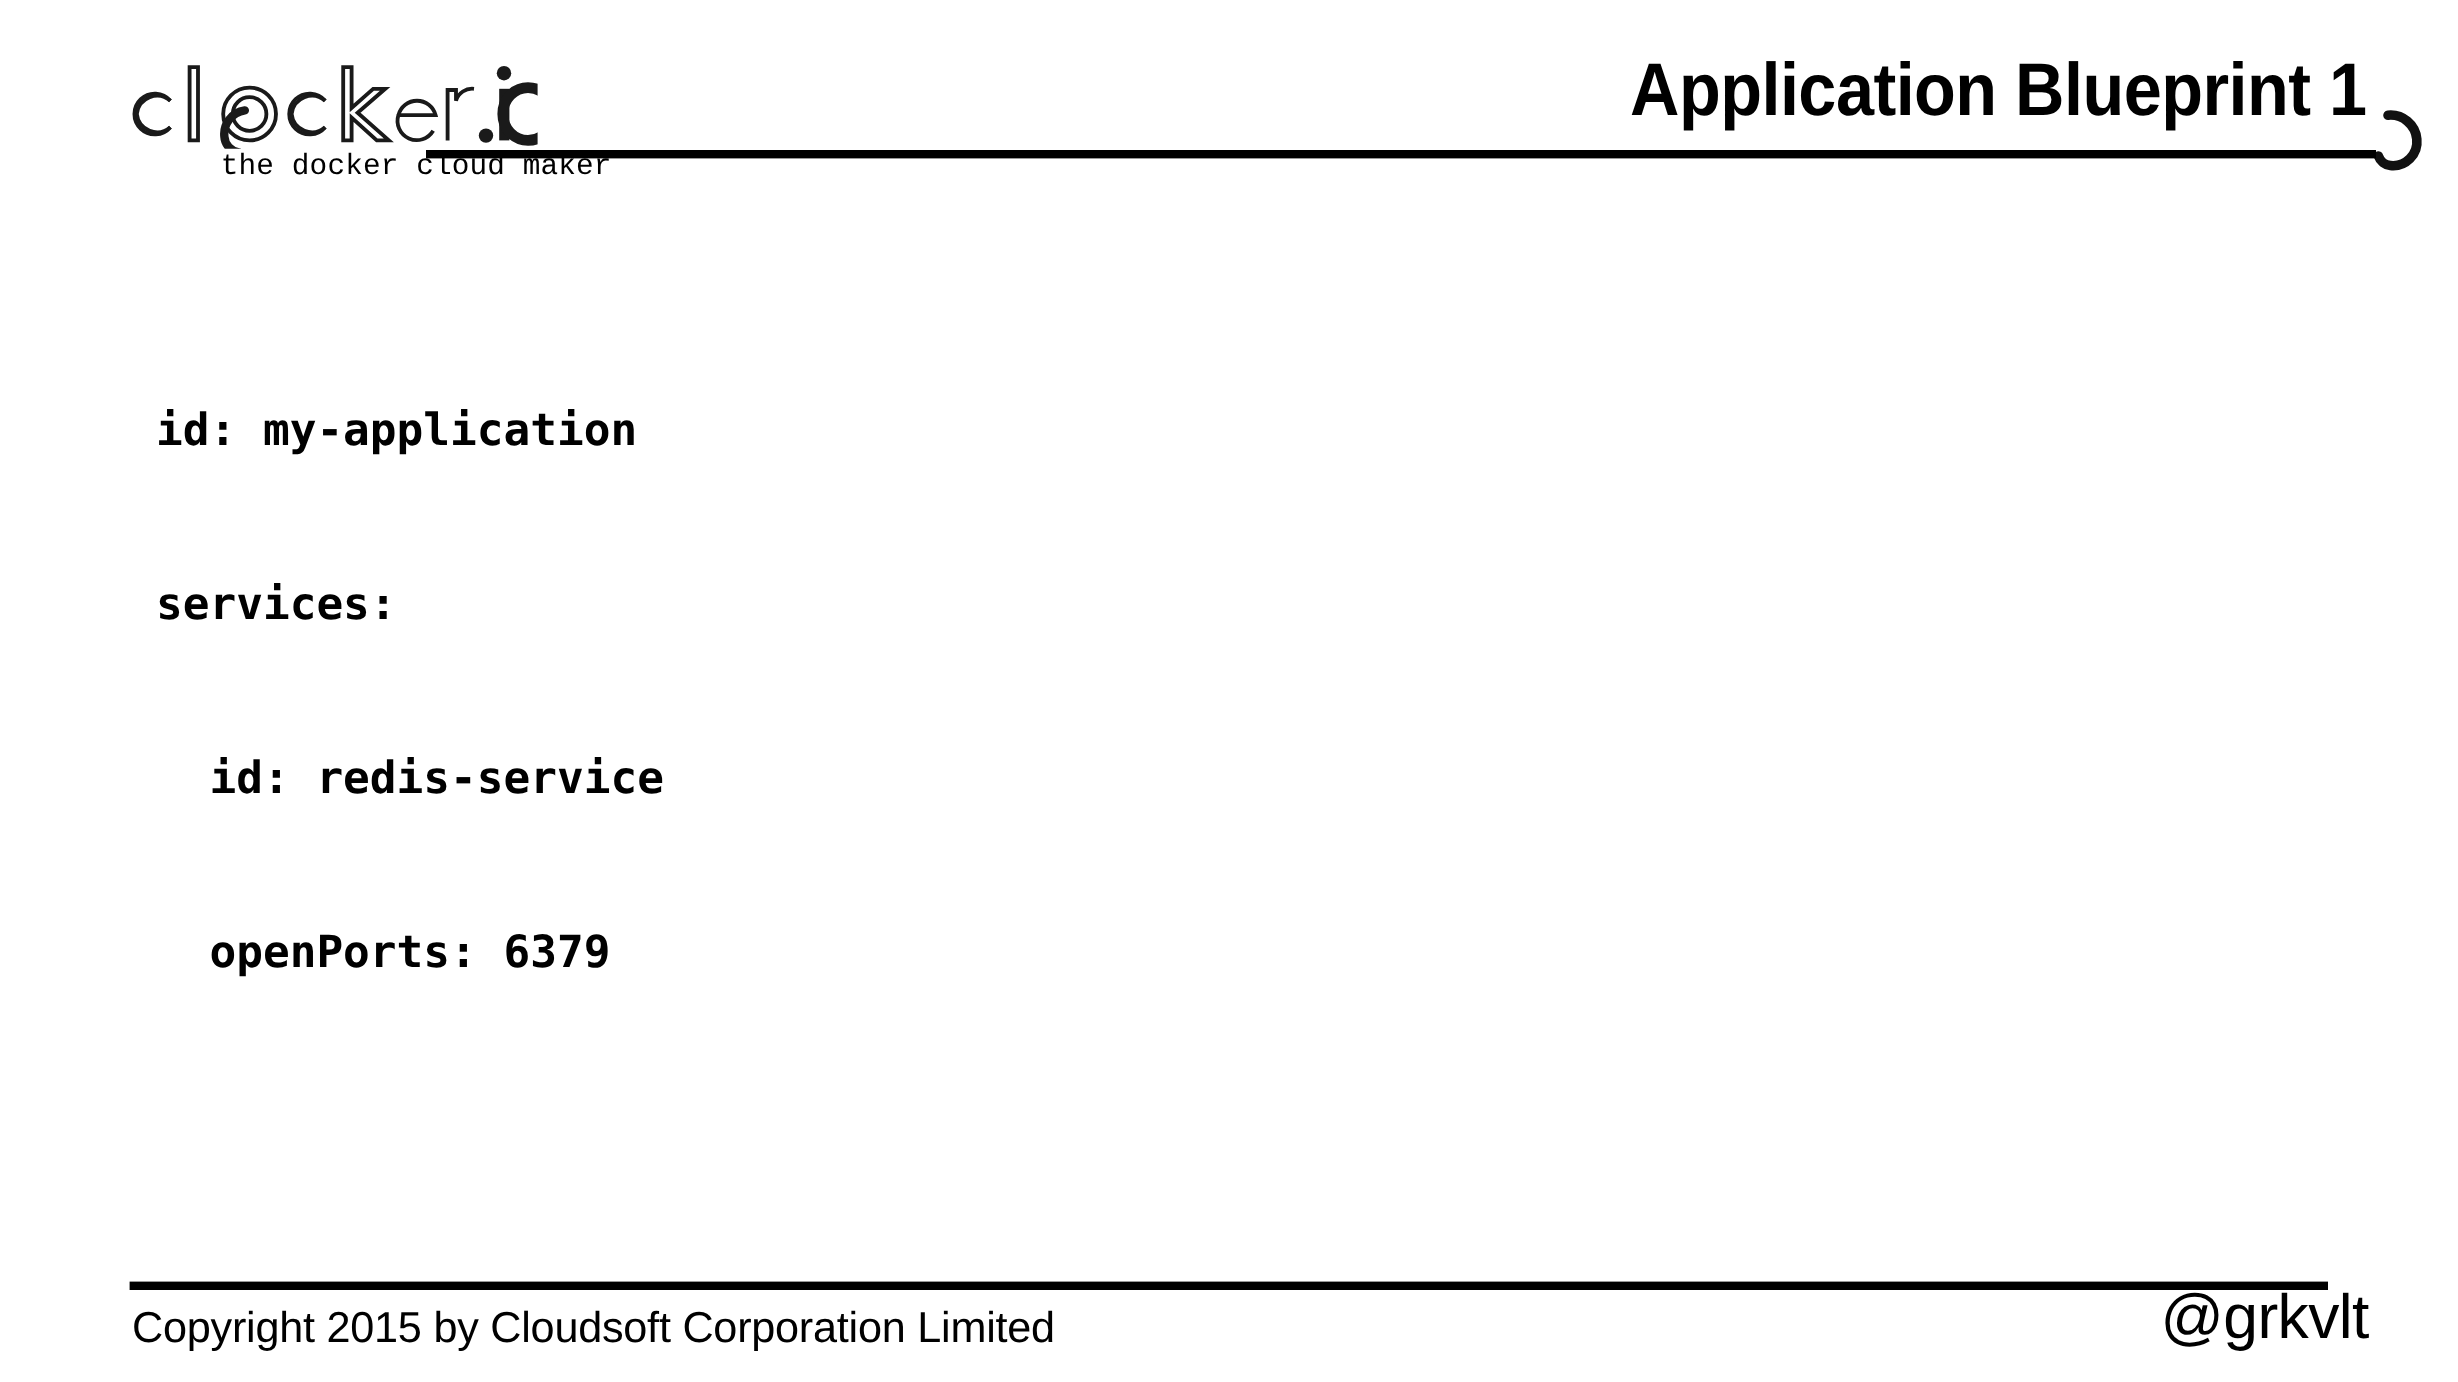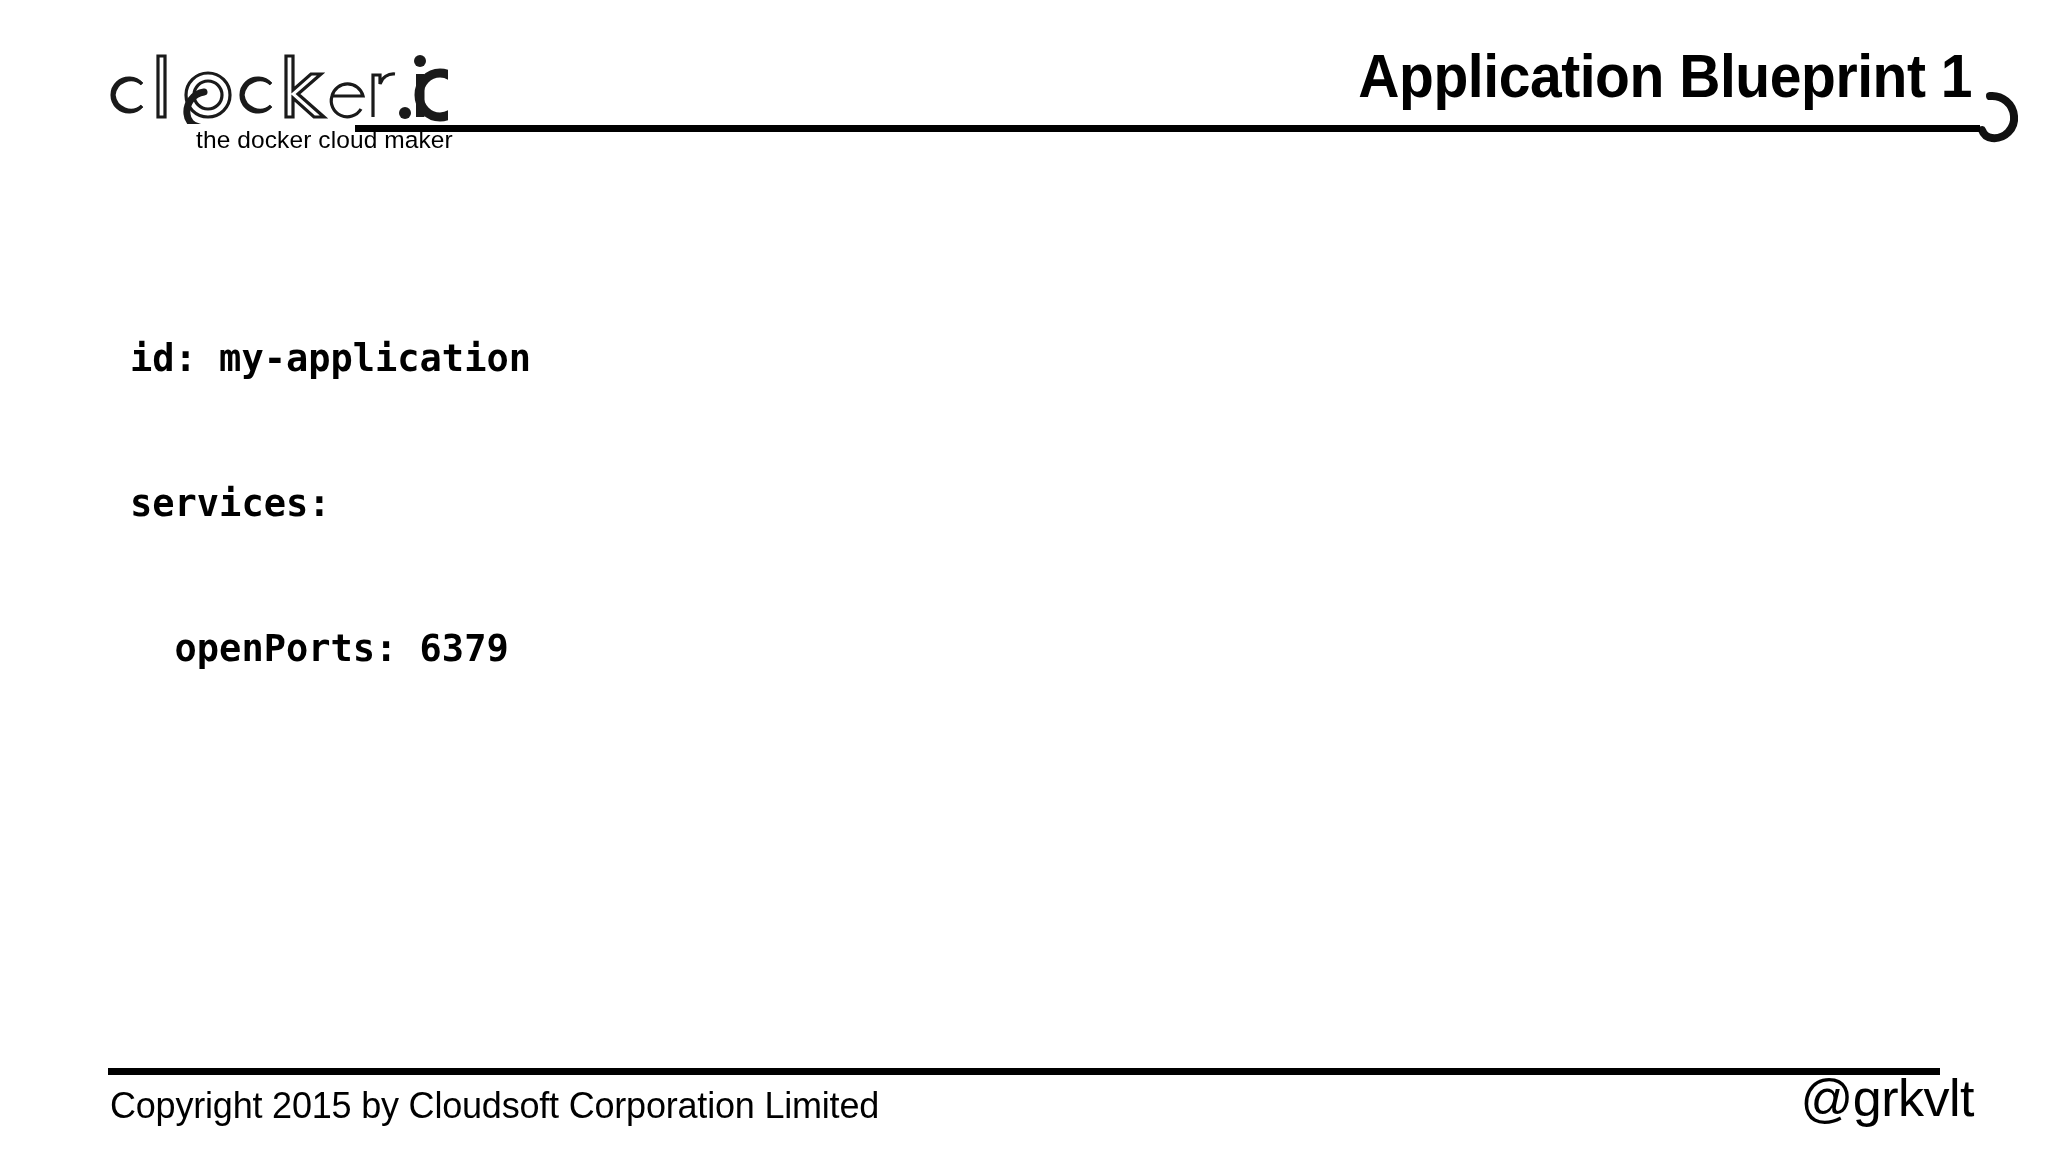--- a/index.html
+++ b/index.html
@@ -34,23 +34,23 @@
   }
   .logo-wordmark {
     position: absolute;
     left: 0;
     top: 0;
     width: 340px;
     height: 76px;
   }
   .logo-tagline {
     position: absolute;
-    left: 88px;
+    left: 76px;
     top: 78px;
-    font-family: Liberation Sans, sans-serif;
+    font-family: Liberation Mono, monospace;
     font-size: 24.5px;
     letter-spacing: 0.1px;
     color: #000000;
     white-space: nowrap;
   }
 
   .slide-title {
     position: absolute;
     right: 76px;
     top: 40px;
@@ -175,20 +175,21 @@
   <svg class="header-swirl" viewBox="0 0 60 70" aria-hidden="true">
     <path d="M14 14 a22 22 0 0 1 24 20 a20 20 0 0 1 -22 22 a12 12 0 0 1 -10 -8" fill="none" stroke="#111111" stroke-width="8" stroke-linecap="round"></path>
   </svg>
 
   <div class="header-rule"></div>
 </div>
 
 <div class="code-block">
   <div class="code-line">id: my-application</div>
   <div class="code-line">services:</div>
+  <div class="code-line">  id: redis-service</div>
   <div class="code-line">  openPorts: 6379</div>
   
   
   
   
   
   
   
   
   

